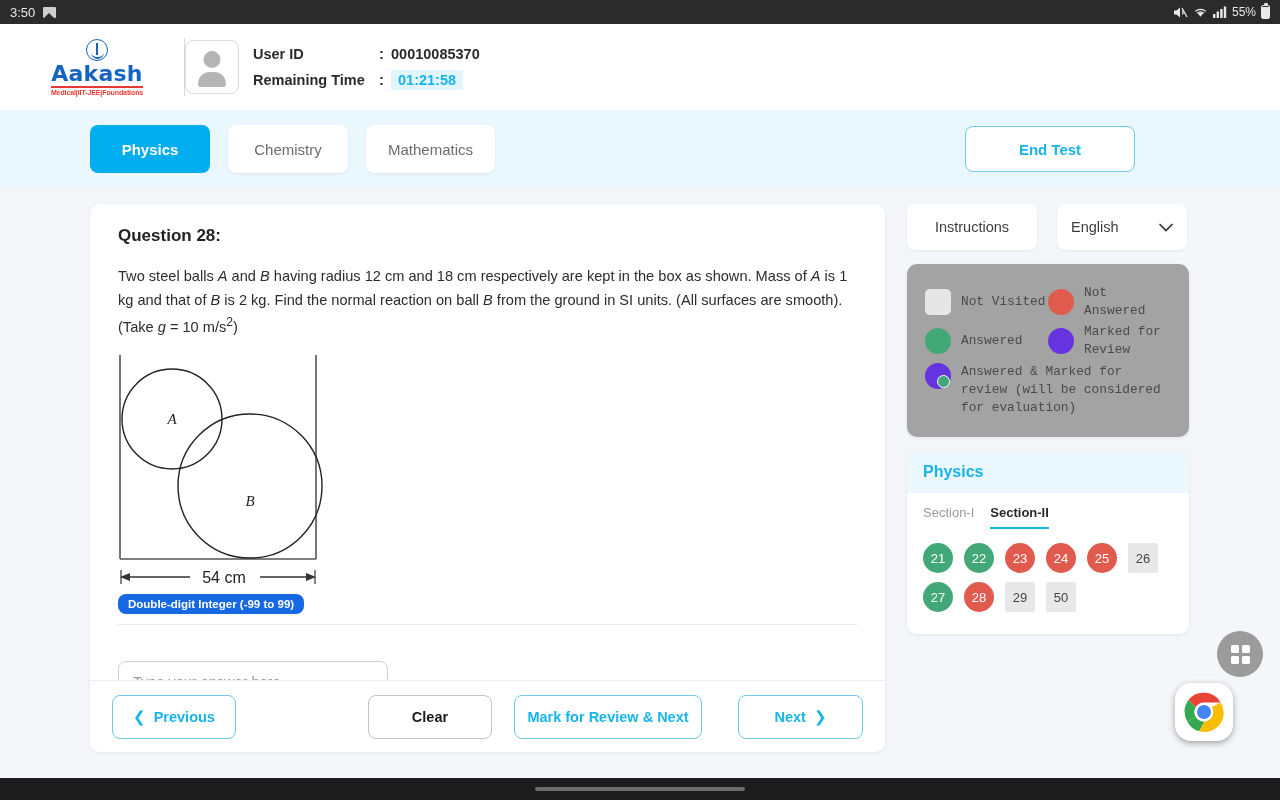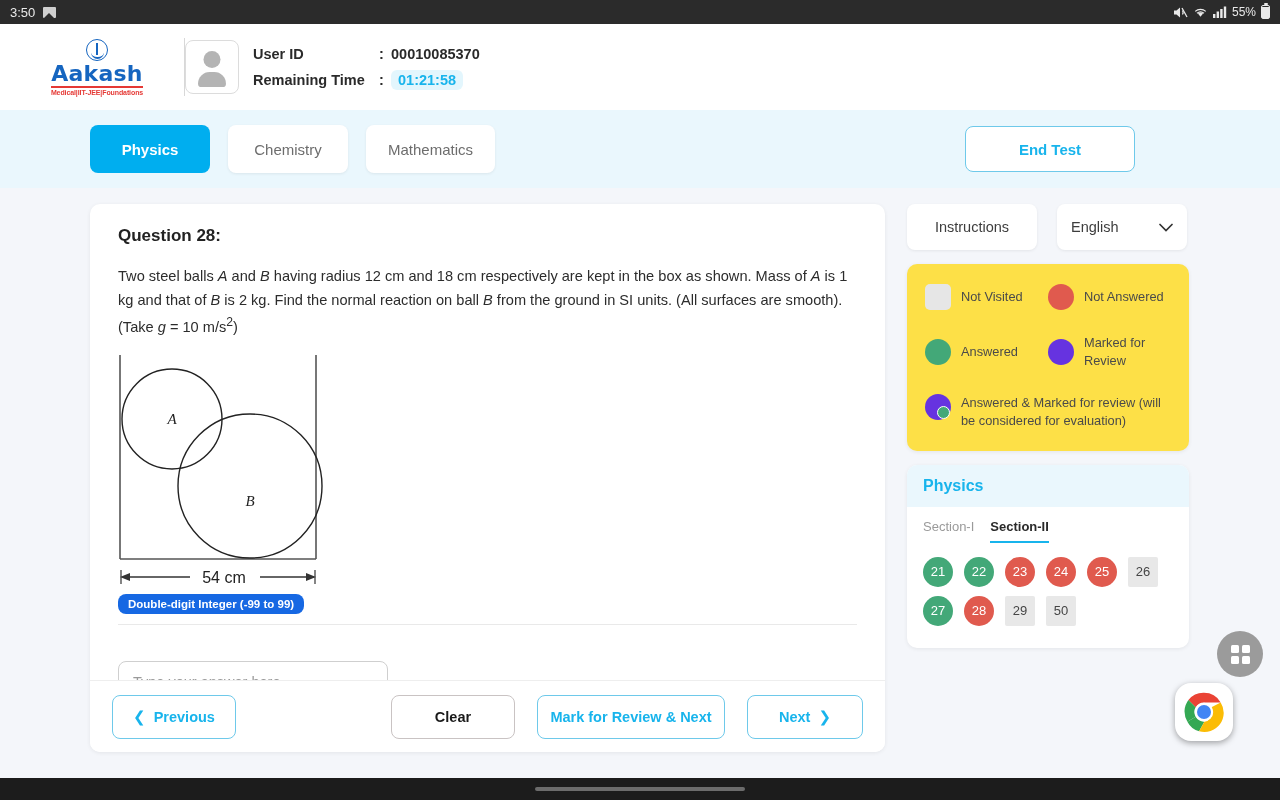--- a/index.html
+++ b/index.html
@@ -85,21 +85,21 @@
     content: ""; position: absolute; left: 50%; top: 31px; transform: translateX(-50%);
     width: 28px; height: 15px; border-radius: 14px 14px 4px 4px; background: #b4b4b4;
   }
   .uinfo { font-size: 14.5px; color: #2a2a2a; }
   .urow { display: flex; align-items: center; height: 26px; }
   .ulabel { font-weight: 700; width: 126px; }
   .usep { width: 12px; font-weight: 700; }
   .uval { font-weight: 700; }
   .timer {
     color: #18b4ec; font-weight: 700; background: #e3f6fd;
-    padding: 2px 7px; border-radius: 6px;
+    padding: 2px 7px; border-radius: 0;
   }
 
   
   .tabbar {
     height: 78px; background: #eaf7fd;
     display: flex; align-items: center; padding: 0 28px 0 90px;
     position: relative;
   }
   .tabs { display: flex; gap: 18px; }
   .tab {
@@ -149,41 +149,41 @@
   .btn {
     height: 44px; border-radius: 8px; display: flex; align-items: center;
     justify-content: center; gap: 8px; font-size: 14.5px; font-weight: 700;
     cursor: pointer; background: #fff;
   }
   .btn-outline-blue { border: 1.5px solid #6ec9ea; color: #18b4ec; }
   .btn-outline-gray { border: 1px solid #c9c3c3; color: #1a1a1a; font-weight: 700; }
   .b-prev { width: 124px; }
   .b-clear { width: 124px; margin-left: auto; }
   .b-mark { width: 188px; margin-left: 22px; }
-  .b-next { width: 116px; margin-left: 22px; }
+  .b-next { width: 125px; margin-left: 36px; }
   .chev { font-size: 15px; font-weight: 400; }
 
   
   .rail { width: 282px; display: flex; flex-direction: column; gap: 14px; }
   .rail-top { display: flex; gap: 20px; }
   .instructions {
     width: 130px; height: 46px; background: #fff; border-radius: 8px;
     display: flex; align-items: center; justify-content: center;
     font-size: 14.5px; color: #3d3d3d; box-shadow: 0 1px 3px rgba(0,0,0,.07);
     cursor: pointer;
   }
   .langsel {
     width: 130px; height: 46px; background: #fff; border-radius: 8px;
     display: flex; align-items: center; justify-content: space-between;
     padding: 0 14px; font-size: 14.5px; color: #3d3d3d;
     box-shadow: 0 1px 3px rgba(0,0,0,.07); cursor: pointer;
   }
   .legend {
-    background: #fde047; border-radius: 10px; box-shadow: 0 1px 4px rgba(0,0,0,.07);
-    padding: 20px 18px; display: flex; flex-wrap: wrap; row-gap: 24px;
+    background: #a3a3a3; border-radius: 10px; box-shadow: 0 1px 4px rgba(0,0,0,.07);
+    padding: 20px 18px; display: flex; flex-wrap: wrap; row-gap: 3px; font-family: Liberation Mono, monospace;
   }
   .lg-item { width: 50%; display: flex; align-items: center; gap: 10px; }
   .lg-item.full { width: 100%; align-items: flex-start; }
   .sw { width: 26px; height: 26px; flex: 0 0 26px; }
   .sw.square { background: #e6e6e6; border-radius: 5px; }
   .sw.circle { border-radius: 50%; }
   .sw.combo { border-radius: 50%; position: relative; }
   .sw.combo::after {
     content: ""; position: absolute; right: 1px; bottom: 1px; width: 11px; height: 11px;
     border-radius: 50%; background: #43a878; border: 1.5px solid #fff;

